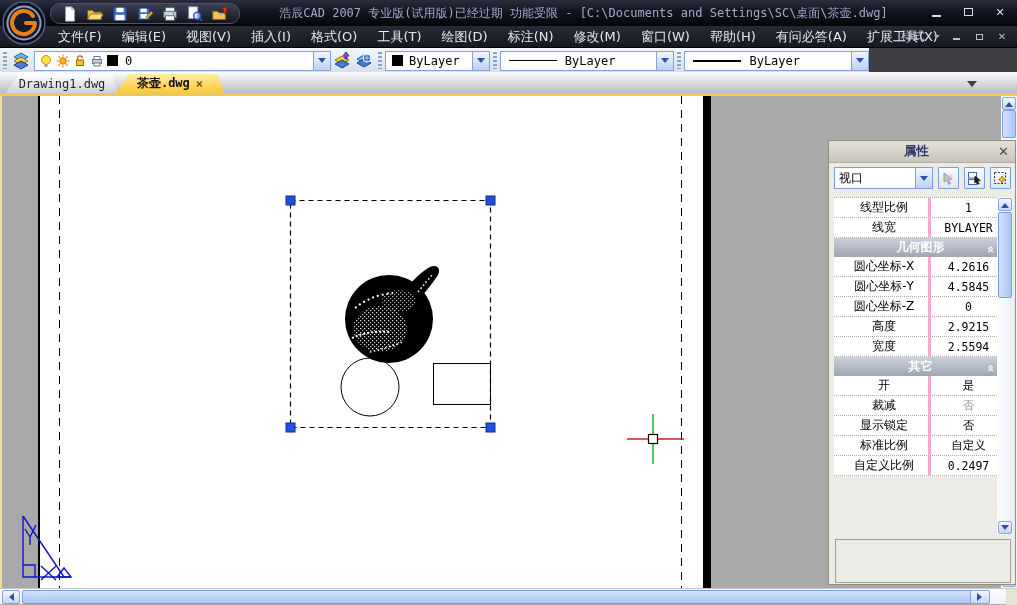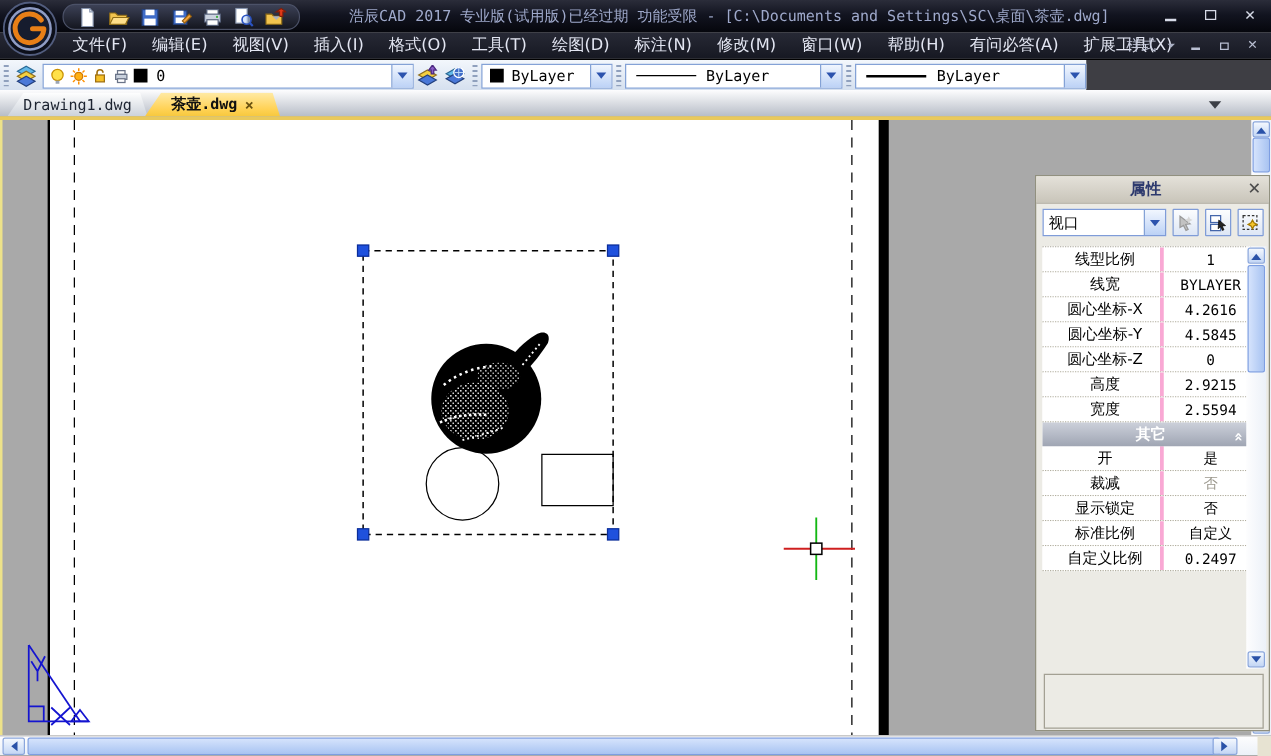--- a/index.html
+++ b/index.html
@@ -159,21 +159,21 @@
           <rect x="3" y="2" width="10" height="13" fill="#fff" stroke="#8a97b0"></rect>
           <circle cx="12.5" cy="12" r="4" fill="rgba(190,215,255,.6)" stroke="#2a52c0" stroke-width="1.5"></circle>
           <path d="M15.5 15 L18 17.5" stroke="#2a52c0" stroke-width="2"></path>
         </svg>
       <svg width="18" height="18" viewBox="0 0 20 20">
           <path d="M2 16 V7 h5 l2 2 h7 v7 z" fill="#f2c44f" stroke="#8f6c16"></path>
           <path d="M13 8 V4 h-3 l4.5 -3 4.5 3 h-3 v4 z" fill="#e03818" stroke="#7e1d0a" transform="translate(1,1)"></path>
         </svg>
     </div>
     <div class="qat-dd mini-chev"></div>
-    <div class="app-title">浩辰CAD 2017 专业版(试用版)已经过期 功能受限 - [C:\Documents and Settings\SC\桌面\茶壶.dwg]</div>
+    <div class="app-title">浩辰CAD 2007 专业版(试用版)已经过期 功能受限 - [C:\Documents and Settings\SC\桌面\茶壶.dwg]</div>
     <div class="winbtns">
       <div class="winbtn">
           <span class="glyph-min"></span>
         </div>
       <div class="winbtn">
           <span class="glyph-rest"></span>
         </div>
       <div class="winbtn">✕</div>
     </div>
   </div>
@@ -426,20 +426,21 @@
     </div>
     <div class="props-table" id="props-table">
         <div class="prow">
           <div class="plabel">线型比例</div>
           <div class="pvalue">1</div>
         </div>
         <div class="prow">
           <div class="plabel">线宽</div>
           <div class="pvalue">BYLAYER</div>
         </div>
+        <div class="pheader"><span>几何图形</span><span class="chev">«</span></div>
         <div class="prow">
           <div class="plabel">圆心坐标-X</div>
           <div class="pvalue">4.2616</div>
         </div>
         <div class="prow">
           <div class="plabel">圆心坐标-Y</div>
           <div class="pvalue">4.5845</div>
         </div>
         <div class="prow">
           <div class="plabel">圆心坐标-Z</div>

